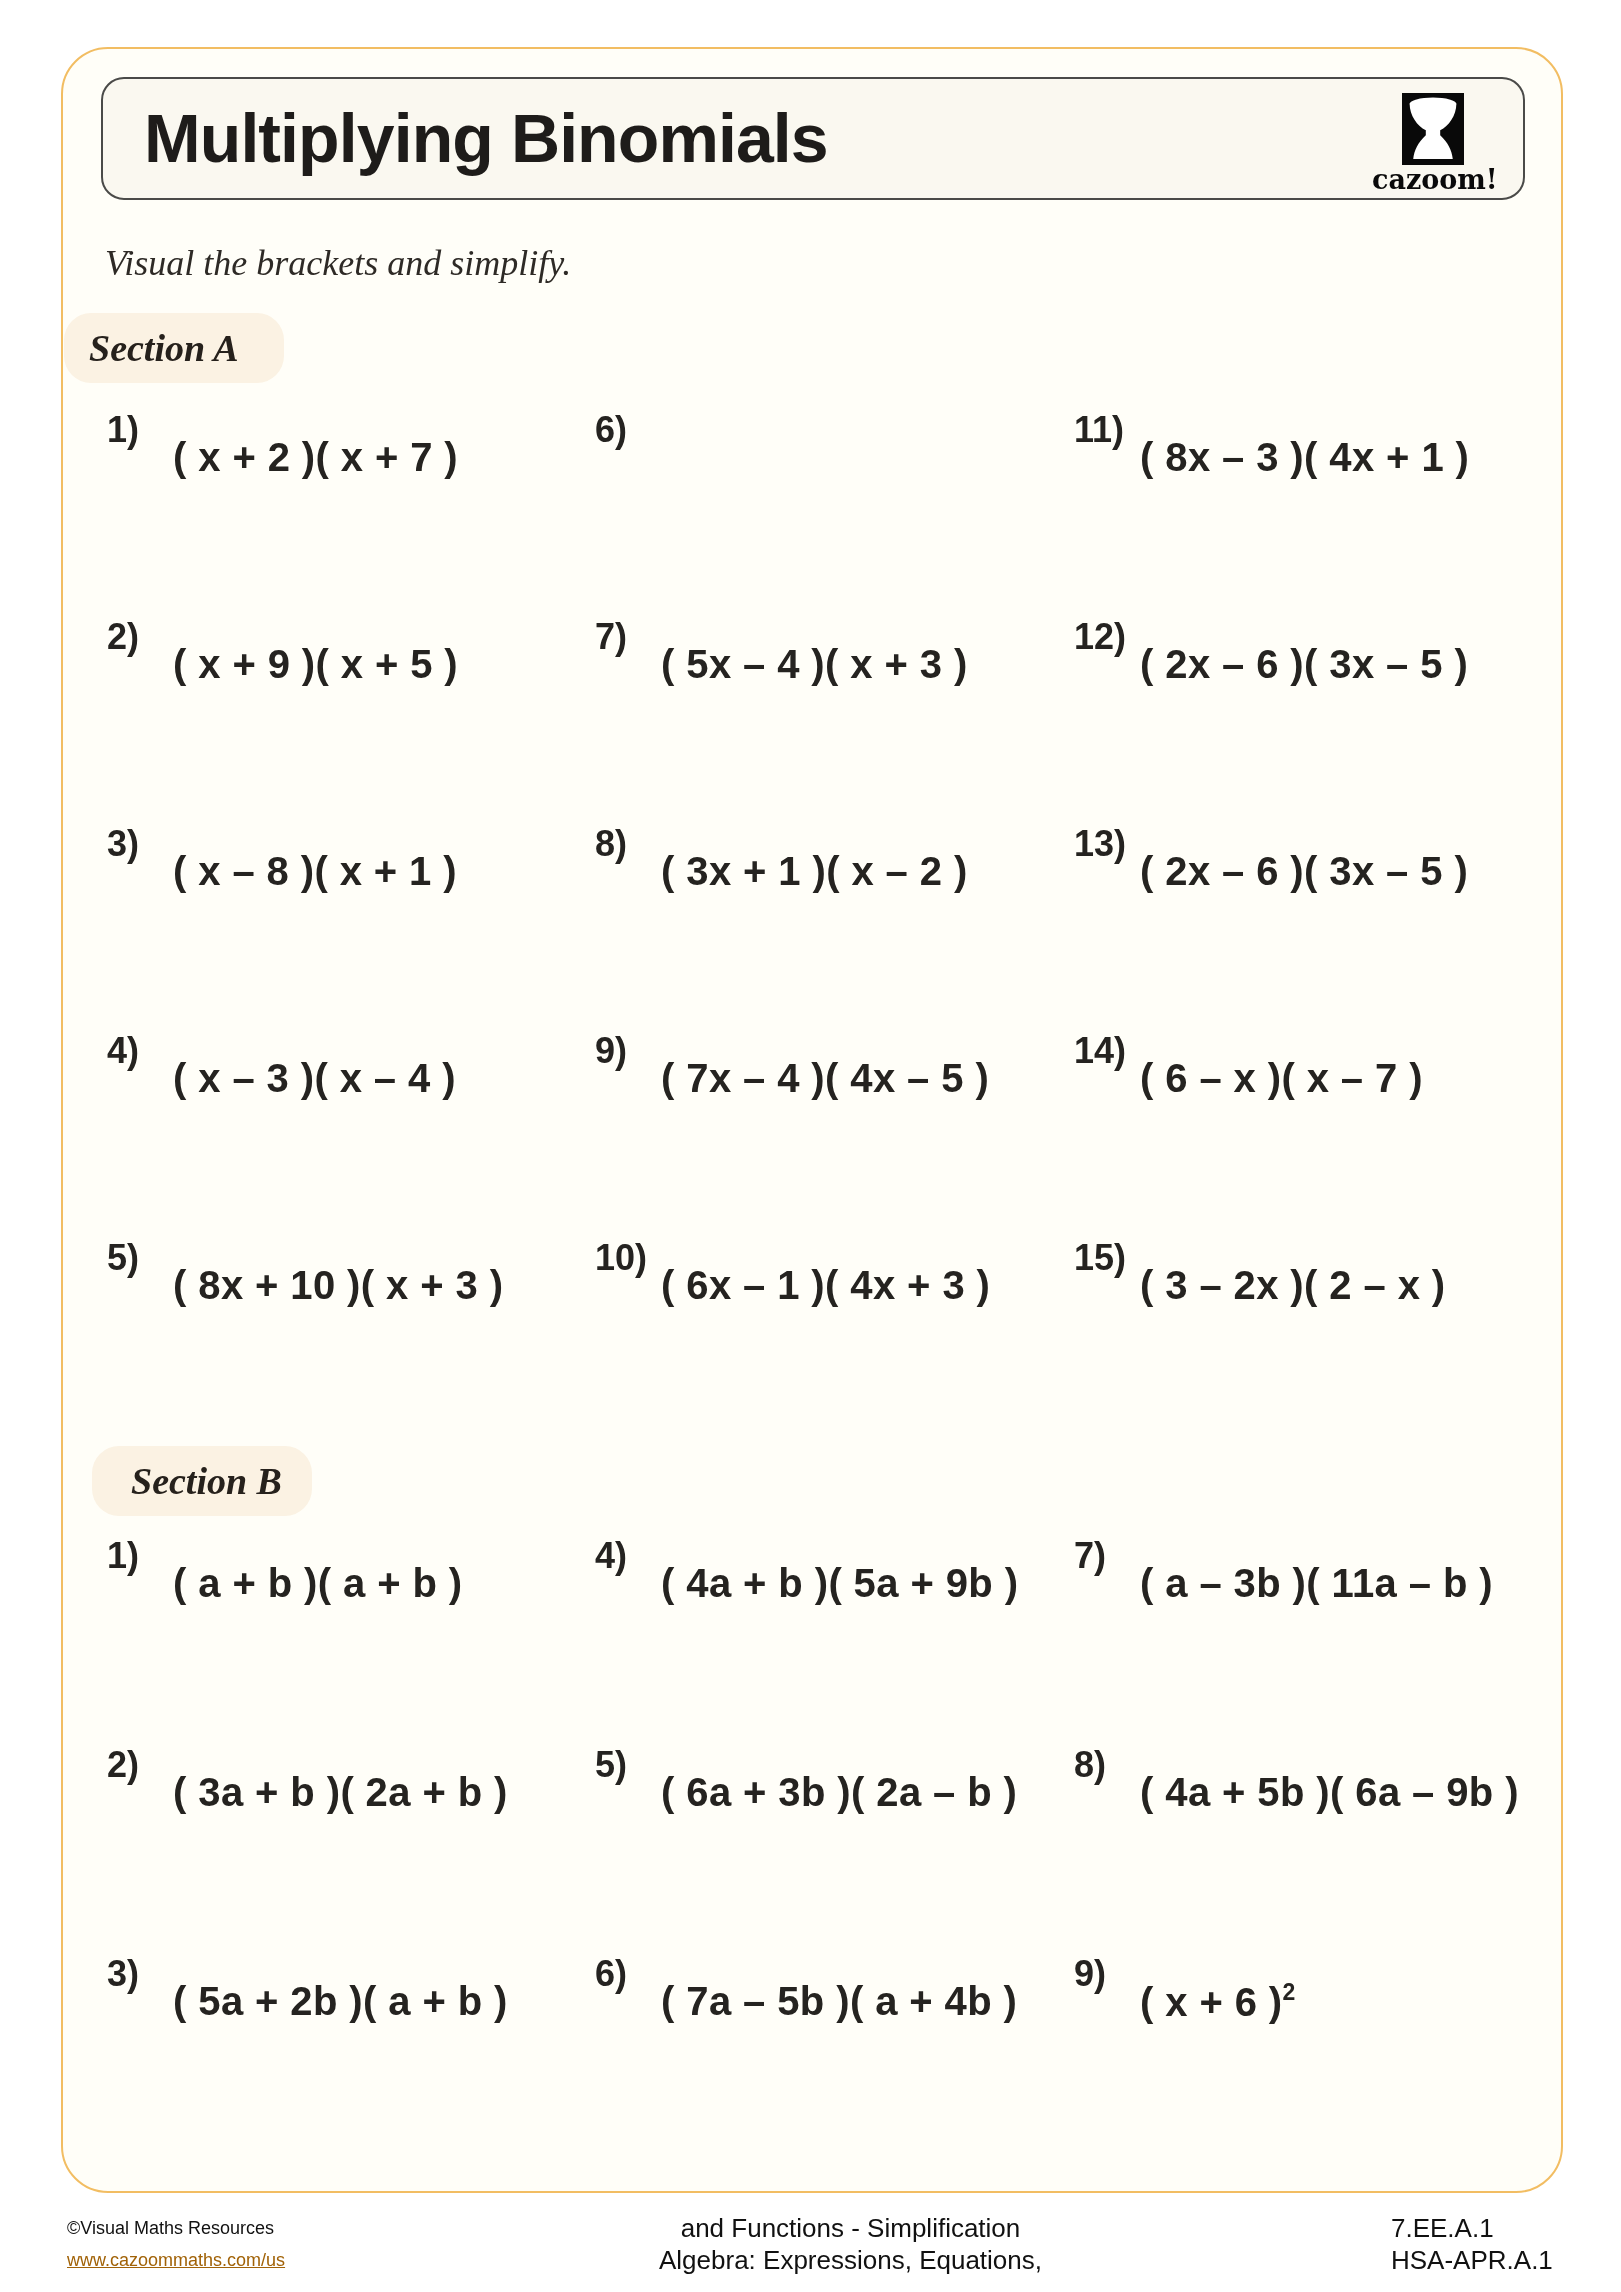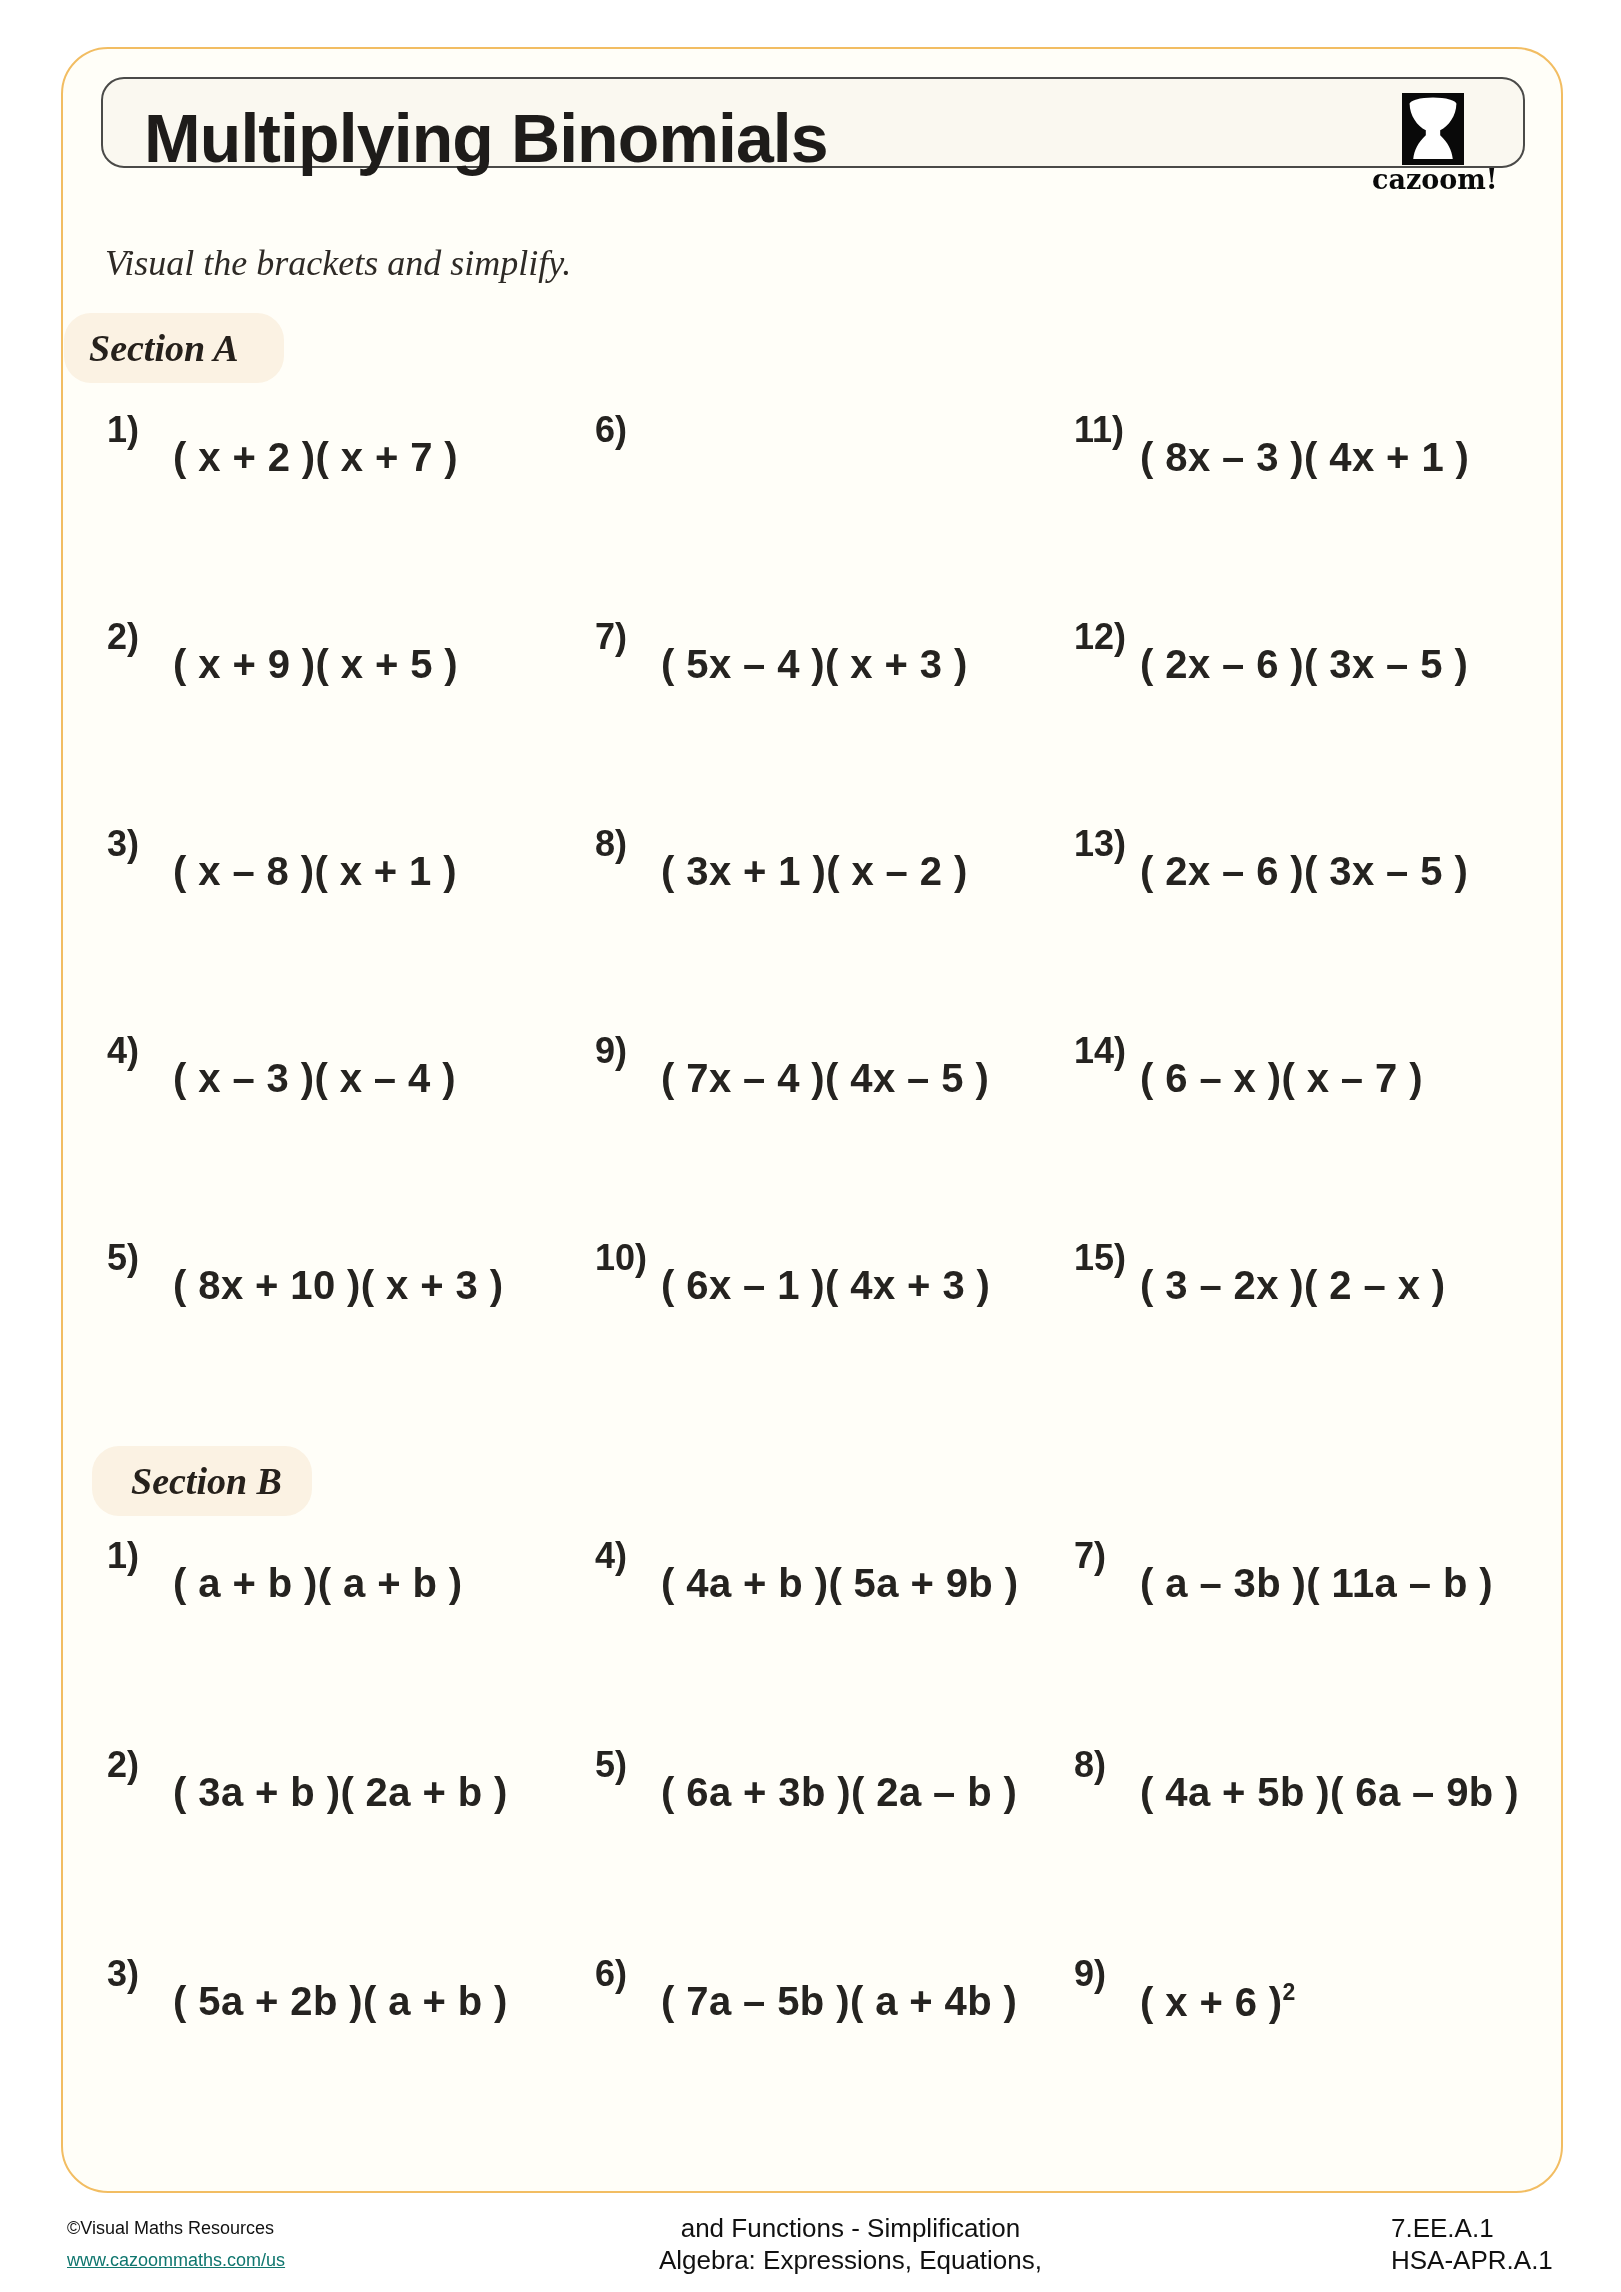--- a/index.html
+++ b/index.html
@@ -4,21 +4,21 @@
 <style>
   * { margin:0; padding:0; box-sizing:border-box; }
   body { background:#ffffff; font-family:"Liberation Sans", sans-serif; }
   .page { position:relative; width:1622px; height:2293px; background:#ffffff; overflow:hidden; }
 
   
   .frame { position:absolute; left:61px; top:47px; width:1502px; height:2146px;
            border:2.7px solid #F2BD62; border-radius:47px; background:#FFFEF8; }
 
   
-  .header-box { position:absolute; left:99px; top:74px; width:1424px; height:91px;
+  .header-box { position:absolute; left:99px; top:74px; width:1424px; height:123px;
                 background:#FAF8F0; border:2.7px solid #4A4A48; border-radius:23px; }
   .title { position:absolute; left:41px; top:19.7px; font-size:68px; font-weight:bold;
            letter-spacing:-0.9px; color:#1E1C1A; font-family:"Liberation Sans", sans-serif; }
   .logo { position:absolute; right:29px; top:14.3px; width:122px; text-align:center; }
   .logo-square { display:inline-block; width:62px; height:72px; background:#090909; }
   .logo-brand { font-family:"DejaVu Serif", serif; font-weight:bold; font-size:27px;
                 color:#0A0A0A; line-height:23px; letter-spacing:0px; }
 
   .instruction { position:absolute; left:103px; top:240px; font-family:"Liberation Serif", serif;
                  font-style:italic; font-size:36px; color:#2E2A26; }
@@ -35,21 +35,21 @@
   .grid-a { top:405px; grid-auto-rows:207px; }
   .grid-b { top:1531px; grid-auto-rows:209px; }
   .problem { display:flex; align-items:flex-start; color:#252320; white-space:nowrap; }
   .pnum  { font-size:36px; font-weight:bold; min-width:66px; padding-top:3.6px; }
   .pexpr { font-size:40px; font-weight:bold; letter-spacing:0.4px;margin-top:30px; }
   .pexpr sup { font-size:23px; vertical-align:16px; }
 
   
   .footer-left { position:absolute; left:67px; top:2212px; font-size:18px; color:#111;
                  line-height:32px; }
-  .footer-left a { color:#0f766e; text-decoration:underline; }
+  .footer-left a { color:#a16207; text-decoration:underline; }
   .footer-center { position:absolute; left:591px; top:2212px; width:519px; text-align:center;
                    font-size:26px; color:#111; line-height:32px; }
   .footer-right { position:absolute; left:1391px; top:2212px; font-size:26px; color:#111;
                   line-height:32px; }
 </style>
 </head>
 <body>
 
 <div class="page">
   <div class="frame">

